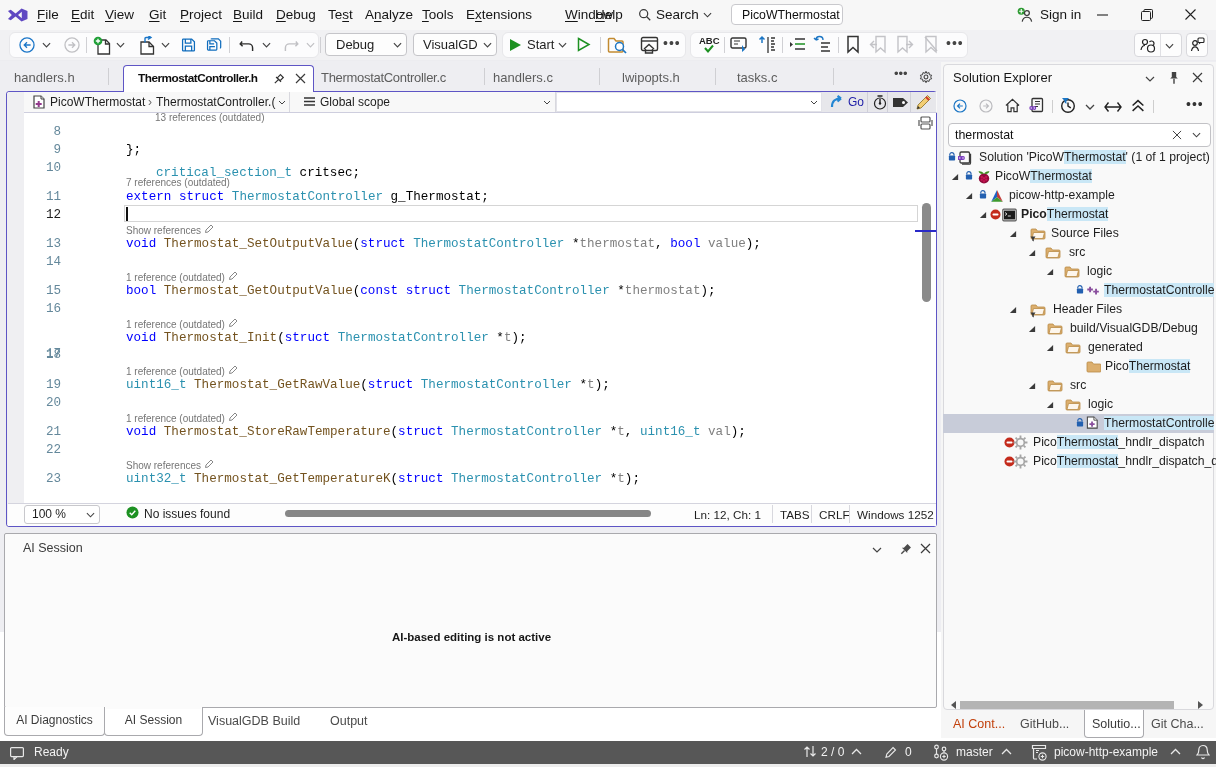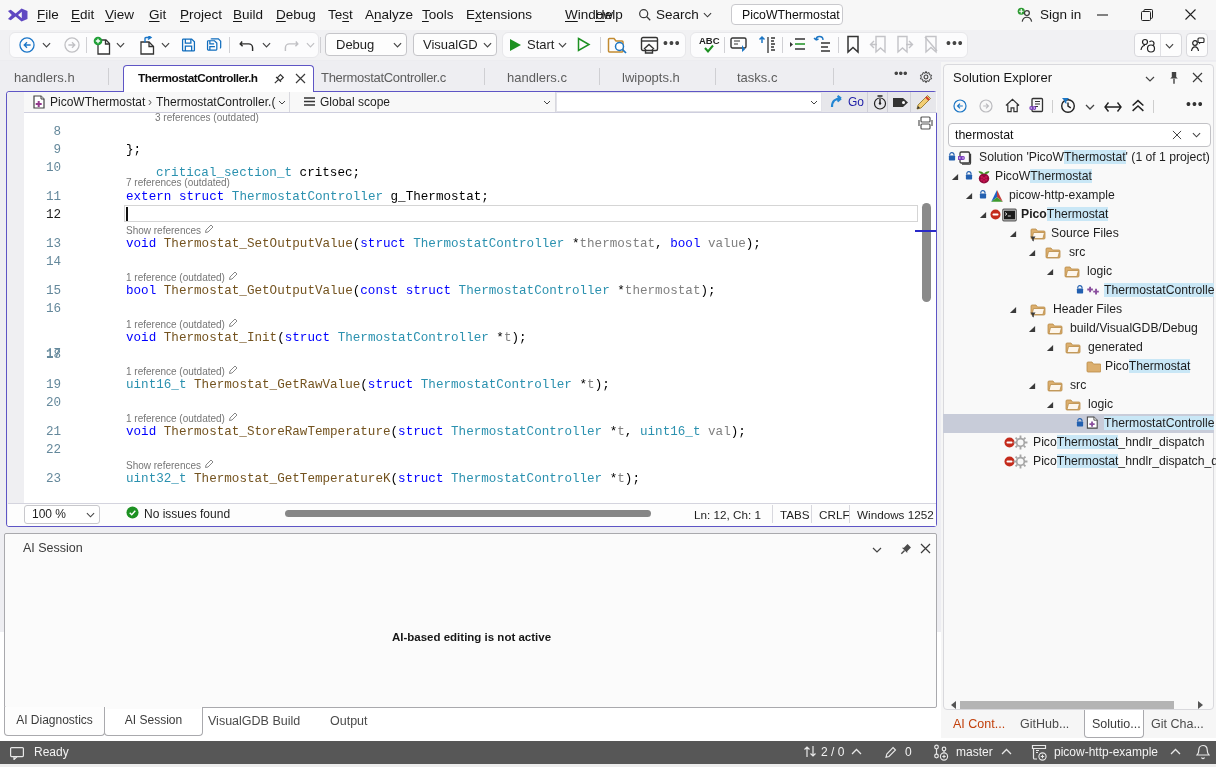--- a/index.html
+++ b/index.html
@@ -246,21 +246,21 @@
     <span class="abs" style="left:138px;top:71px;font-size:11.8px;letter-spacing:-0.5px;font-weight:700;color:#0e0e0e;z-index:4;">ThermostatController.h</span>
     <svg class="abs" style="left:271px;top:73px;z-index:4;" width="14" height="14" viewBox="0 0 14 14">
         <g transform="rotate(45 7 7)" stroke="#333" fill="none" stroke-width="1.2">
           <path d="M5 1.5 h4 v4.5 h-4z M3.5 6.2 h7 M7 6.4 v5.1"></path>
         </g>
       </svg>
     <svg class="abs" style="left:295px;top:73px;z-index:4;" width="11" height="11" viewBox="0 0 11 11">
         <path d="M1 1 L10 10 M10 1 L1 10" stroke="#3b3b3b" stroke-width="1.2"></path>
       </svg>
     <span class="tabtext" style="left:321px;letter-spacing:-0.3px;">ThermostatController.c</span>
-    <span class="tabtext" style="left:507px;">handlers.c</span>
+    <span class="tabtext" style="left:493px;">handlers.c</span>
     <span class="tabtext" style="left:622px;">lwipopts.h</span>
     <span class="tabtext" style="left:737px;">tasks.c</span>
     <div class="abs" style="left:108px;top:68px;width:1px;height:17px;background:#cfcfd3;"></div>
     <div class="abs" style="left:484px;top:68px;width:1px;height:17px;background:#cfcfd3;"></div>
     <div class="abs" style="left:599px;top:68px;width:1px;height:17px;background:#cfcfd3;"></div>
     <div class="abs" style="left:715px;top:68px;width:1px;height:17px;background:#cfcfd3;"></div>
     <div class="abs" style="left:833px;top:68px;width:1px;height:17px;background:#cfcfd3;"></div>
     <span class="abs" style="left:894px;top:66px;font-size:13px;color:#444;">•••</span>
     <svg class="abs" style="left:919px;top:70px;" width="14" height="14" viewBox="0 0 16 16">
         <circle cx="8" cy="8" r="2.2" fill="none" stroke="#3b3b3b" stroke-width="1.2"></circle>
@@ -336,21 +336,21 @@
     <div class="lnum" style="top:190px;left:0;">15</div>
     <div class="lnum" style="top:208px;left:0;">16</div>
     <div class="lnum" style="top:237px;left:0;margin-top:16px;">17</div>
     <div class="lnum" style="top:254px;left:0;">18</div>
     <div class="lnum" style="top:284px;left:0;">19</div>
     <div class="lnum" style="top:302px;left:0;">20</div>
     <div class="lnum" style="top:331px;left:0;">21</div>
     <div class="lnum" style="top:349px;left:0;">22</div>
     <div class="lnum" style="top:378px;left:0;">23</div>
 
-    <div class="cl" style="left:148px;top:20px;">3 references (outdated)</div>
+    <div class="cl" style="left:148px;top:20px;">13 references (outdated)</div>
     <div class="cl" style="left:119px;top:85px;">7 references (outdated)</div>
     <div class="cl" style="left:119px;top:132px;">Show references <svg style="display:inline" width="10" height="10" viewBox="0 0 10 10">
           <path d="M7 1 l2 2 L4 8 l-2.5.5 L2 6z" fill="none" stroke="#888" stroke-width="1"></path>
         </svg></div>
     <div class="cl" style="left:119px;top:179px;">1 reference (outdated) <svg style="display:inline" width="10" height="10" viewBox="0 0 10 10">
           <path d="M7 1 l2 2 L4 8 l-2.5.5 L2 6z" fill="none" stroke="#888" stroke-width="1"></path>
         </svg></div>
     <div class="cl" style="left:119px;top:226px;">1 reference (outdated) <svg style="display:inline" width="10" height="10" viewBox="0 0 10 10">
           <path d="M7 1 l2 2 L4 8 l-2.5.5 L2 6z" fill="none" stroke="#888" stroke-width="1"></path>
         </svg></div>

